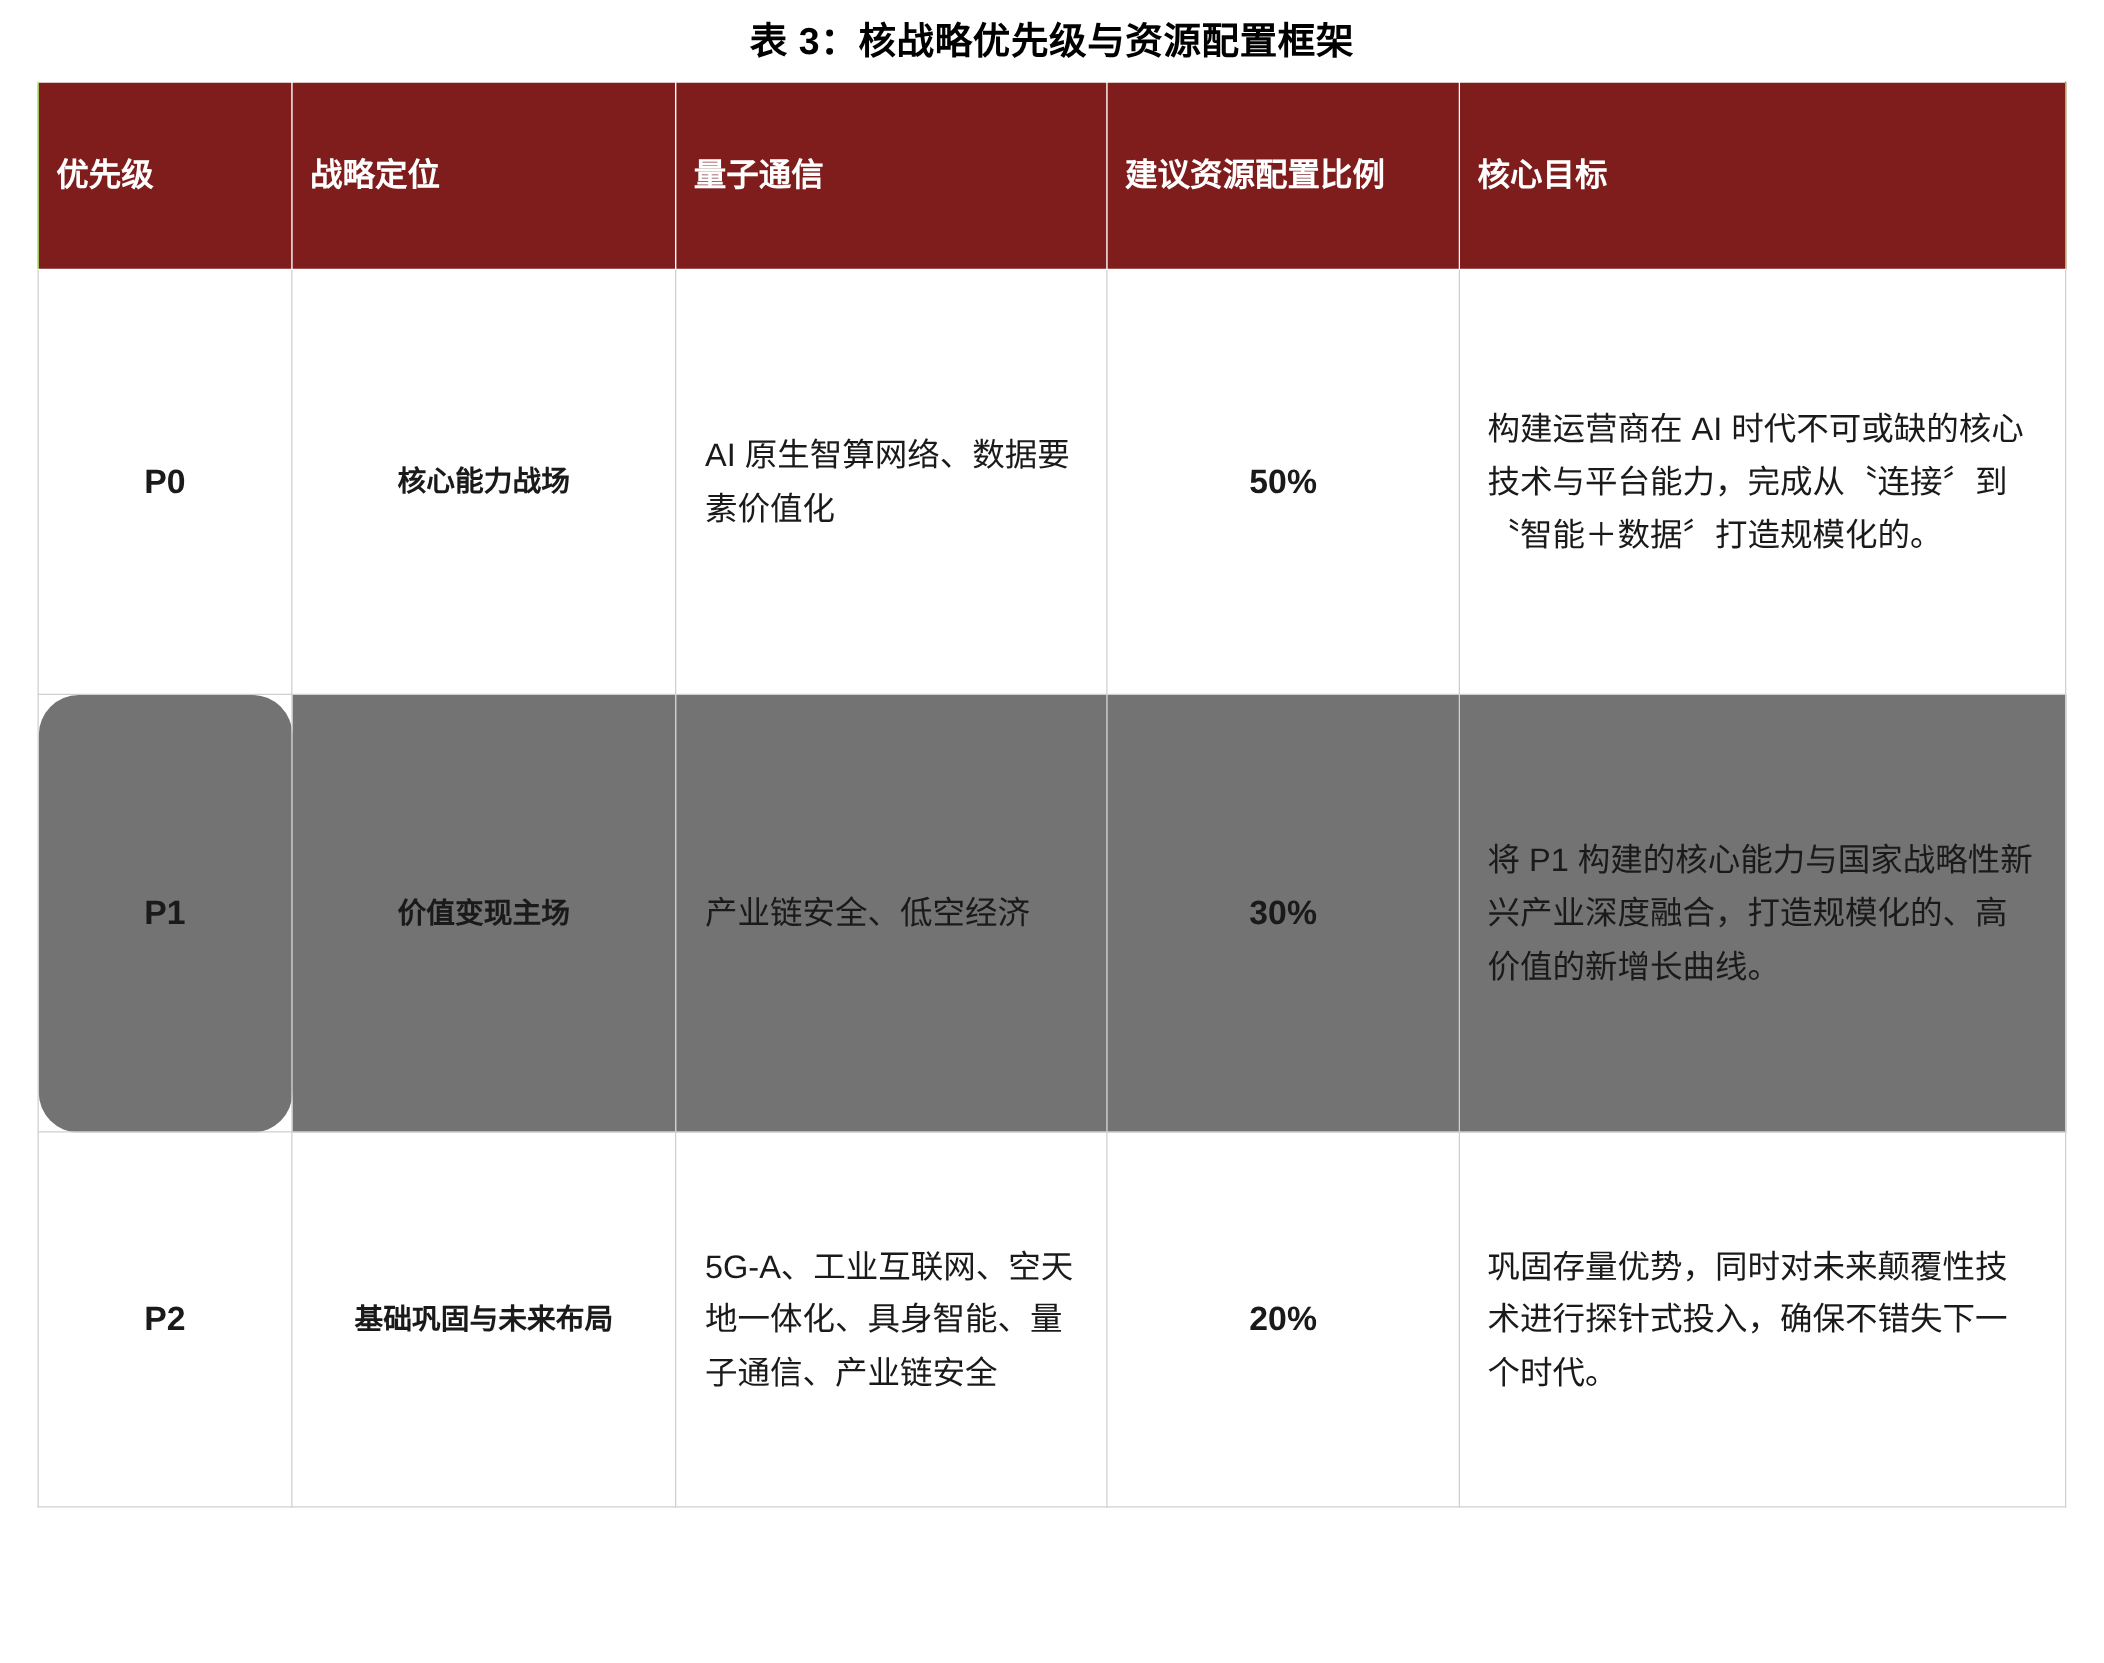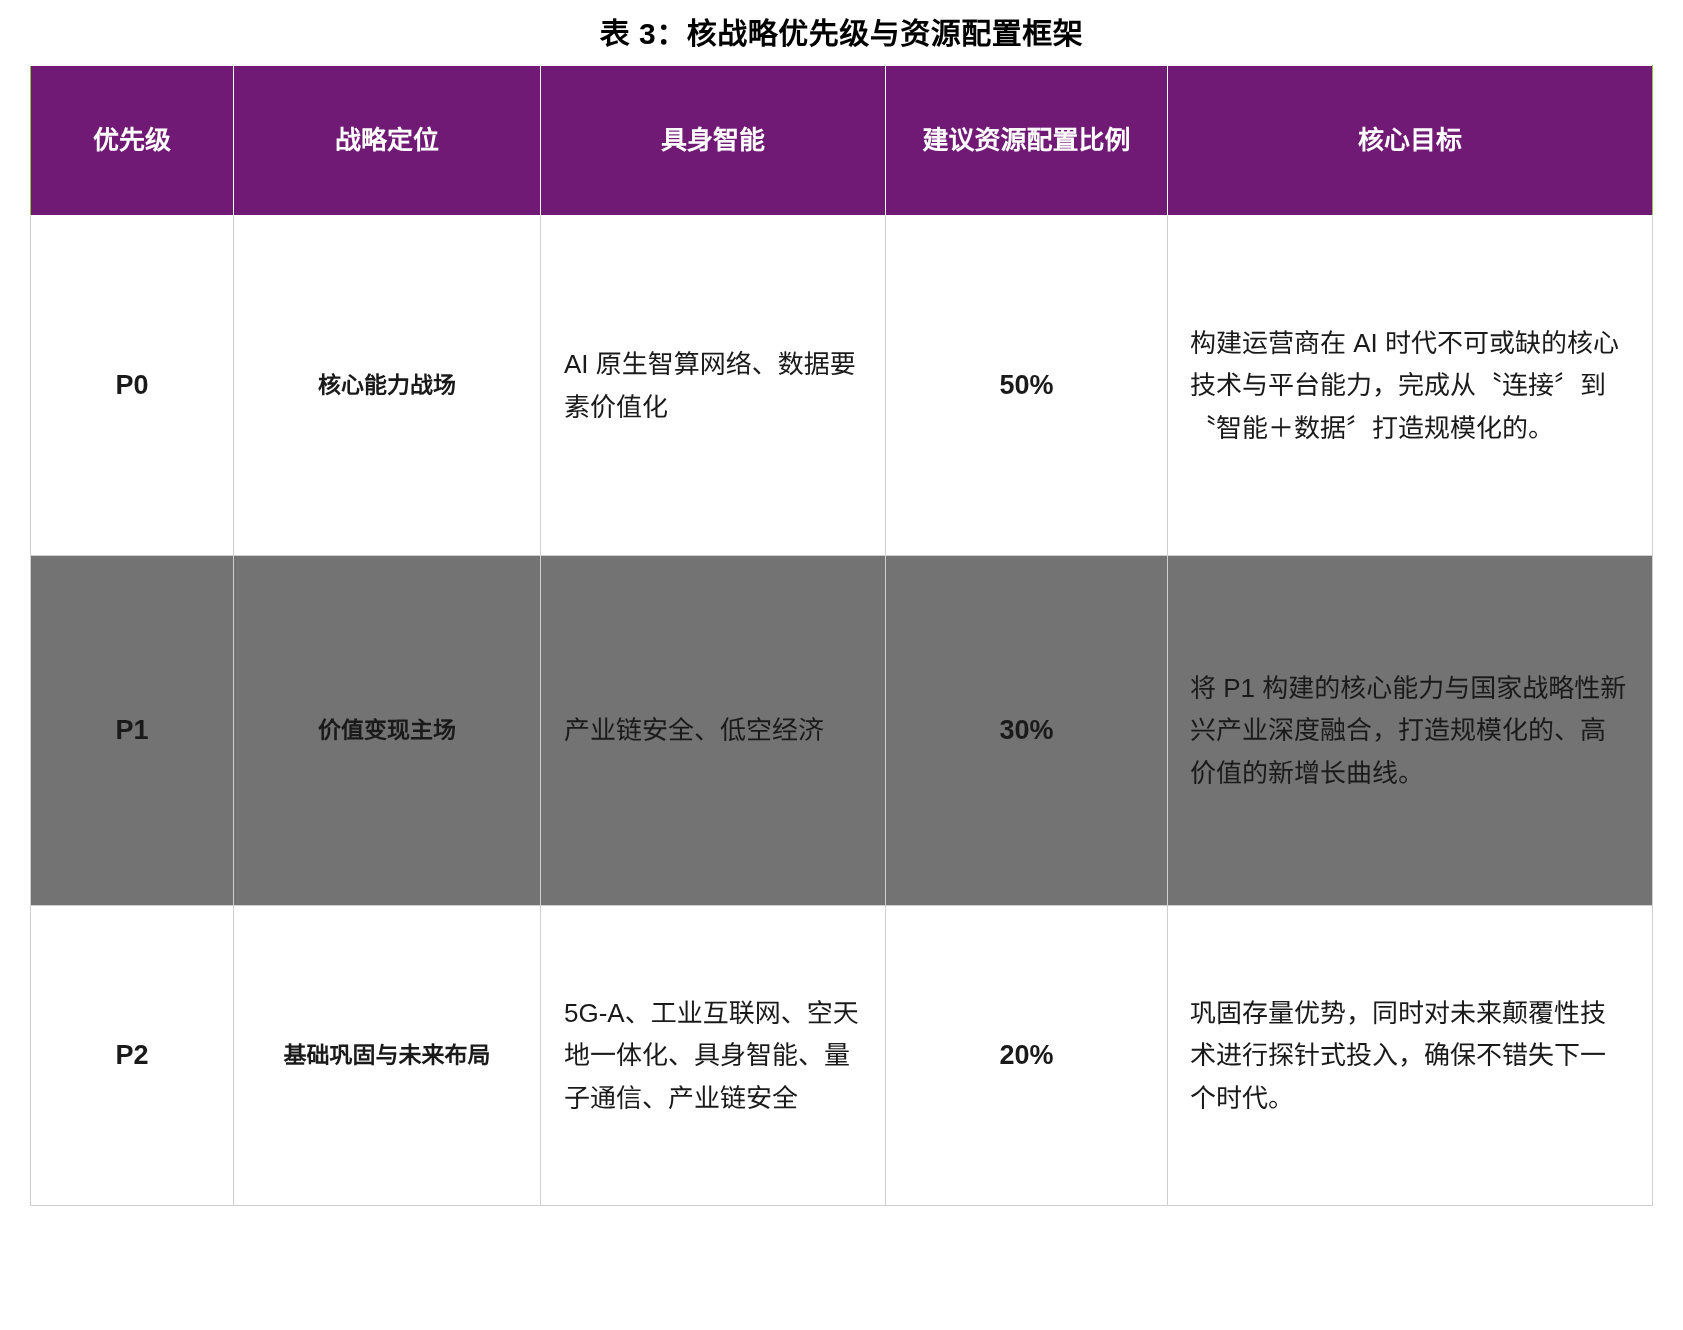--- a/index.html
+++ b/index.html
@@ -38,25 +38,25 @@
     margin: 0 auto;
     border: 1px solid #b9b9b9;
   }
   table.strategy-table col.c0 { width: 203px; }
   table.strategy-table col.c1 { width: 307px; }
   table.strategy-table col.c2 { width: 345px; }
   table.strategy-table col.c3 { width: 282px; }
   table.strategy-table col.c4 { width: 485px; }
 
   thead th {
-    background: #701a75;
+    background: #7f1d1d;
     color: #ffffff;
     font-size: 26px;
     font-weight: bold;
-    text-align: center;
+    text-align: left;
     vertical-align: middle;
     border: 1px solid #ffffff;
     padding: 20px 14px;
     line-height: 1.45;
     height: 150px;
     box-sizing: border-box;
   }
   thead th:first-child { border-left: 1px solid #8cc63f; }
   thead th:last-child { border-right: 1px solid #8cc63f; }
 
@@ -71,20 +71,21 @@
   tbody tr.alt td {
     background: #737373;
   }
   tbody tr:not(.alt) td {
     background: #ffffff;
   }
   td.cell-priority {
     text-align: center;
     font-weight: bold;
     font-size: 27px;
+    border-radius: 32px;
   }
   td.cell-position {
     text-align: center;
     font-weight: bold;
     font-size: 23px;
     line-height: 1.55;
   }
   td.cell-opps {
     text-align: left;
     font-weight: normal;
@@ -116,21 +117,21 @@
       <col class="c0">
       <col class="c1">
       <col class="c2">
       <col class="c3">
       <col class="c4">
     </colgroup>
     <thead>
       <tr>
         <th>优先级</th>
         <th>战略定位</th>
-        <th>具身智能</th>
+        <th>量子通信</th>
         <th>建议资源配置比例</th>
         <th>核心目标</th>
       </tr>
     </thead>
     <tbody>
       <tr class="row-p0">
         <td class="cell-priority">P0</td>
         <td class="cell-position">核心能力战场</td>
         <td class="cell-opps">AI 原生智算网络、数据要素价值化</td>
         <td class="cell-ratio">50%</td>

